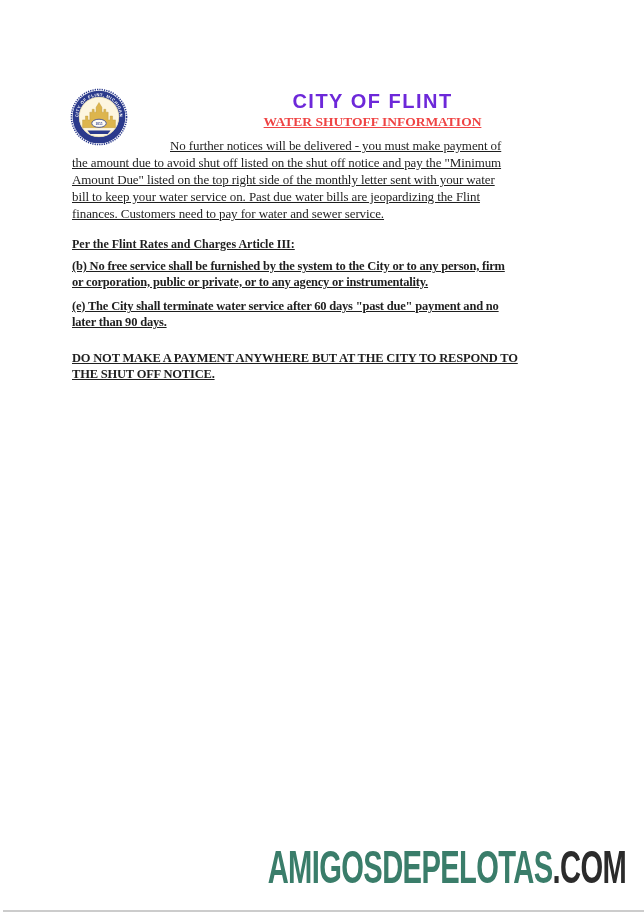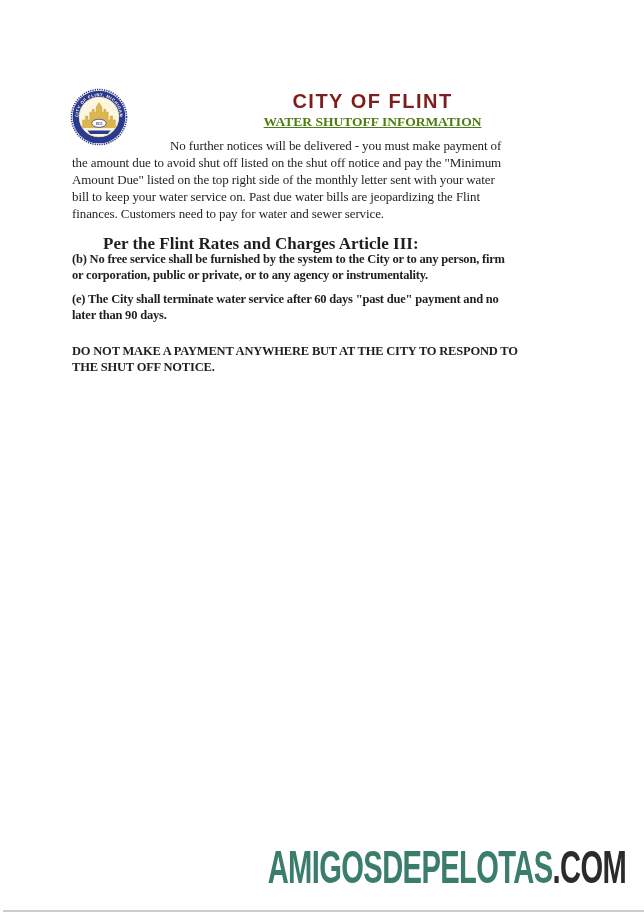--- a/index.html
+++ b/index.html
@@ -29,62 +29,61 @@
     left: 170px;
     top: 90px;
     width: 405px;
     text-align: center;
   }
   .doc-title {
     font-family: "Liberation Sans", sans-serif;
     font-weight: 700;
     font-size: 20px;
     letter-spacing: 1.5px;
-    color: #7f1d1d;
+    color: #6d28d9;
     line-height: 22px;
   }
   .doc-subtitle {
     font-family: "Liberation Serif", serif;
     font-weight: 700;
     font-size: 13.5px;
-    color: #4d7c0f;
+    color: #ef4444;
     text-decoration: underline;
     margin-top: 2px;
     line-height: 16px;
   }
 
   
   .doc-body {
     position: absolute;
     left: 72px;
     top: 137px;
     width: 500px;
   }
-  .para { white-space: pre-line; }
+  .para { white-space: pre-line; text-decoration: underline; }
   .intro {
     font-size: 13px;
     line-height: 17px;
     text-indent: 98px;
     letter-spacing: -0.1px;
   }
   .rates-ref {
     margin-top: 15px;
     font-weight: 700;
-    font-size: 17px;
+    font-size: 12px;
     line-height: 14px;
-    margin-left: 31px;
   }
   .bold-sec {
     font-weight: 700;
     font-size: 12.5px;
     line-height: 16px;
     letter-spacing: -0.2px;
   }
   .sec-4650 { margin-top: 0; }
-  .clause-b { margin-top: 0; }
+  .clause-b { margin-top: 7px; }
   .clause-e { margin-top: 8px; }
   .warning  { margin-top: 20px; }
 
   
   .footer {
     position: absolute;
     top: 843px;
     right: 18px;
     white-space: nowrap;
     font-family: "Liberation Sans", sans-serif;

